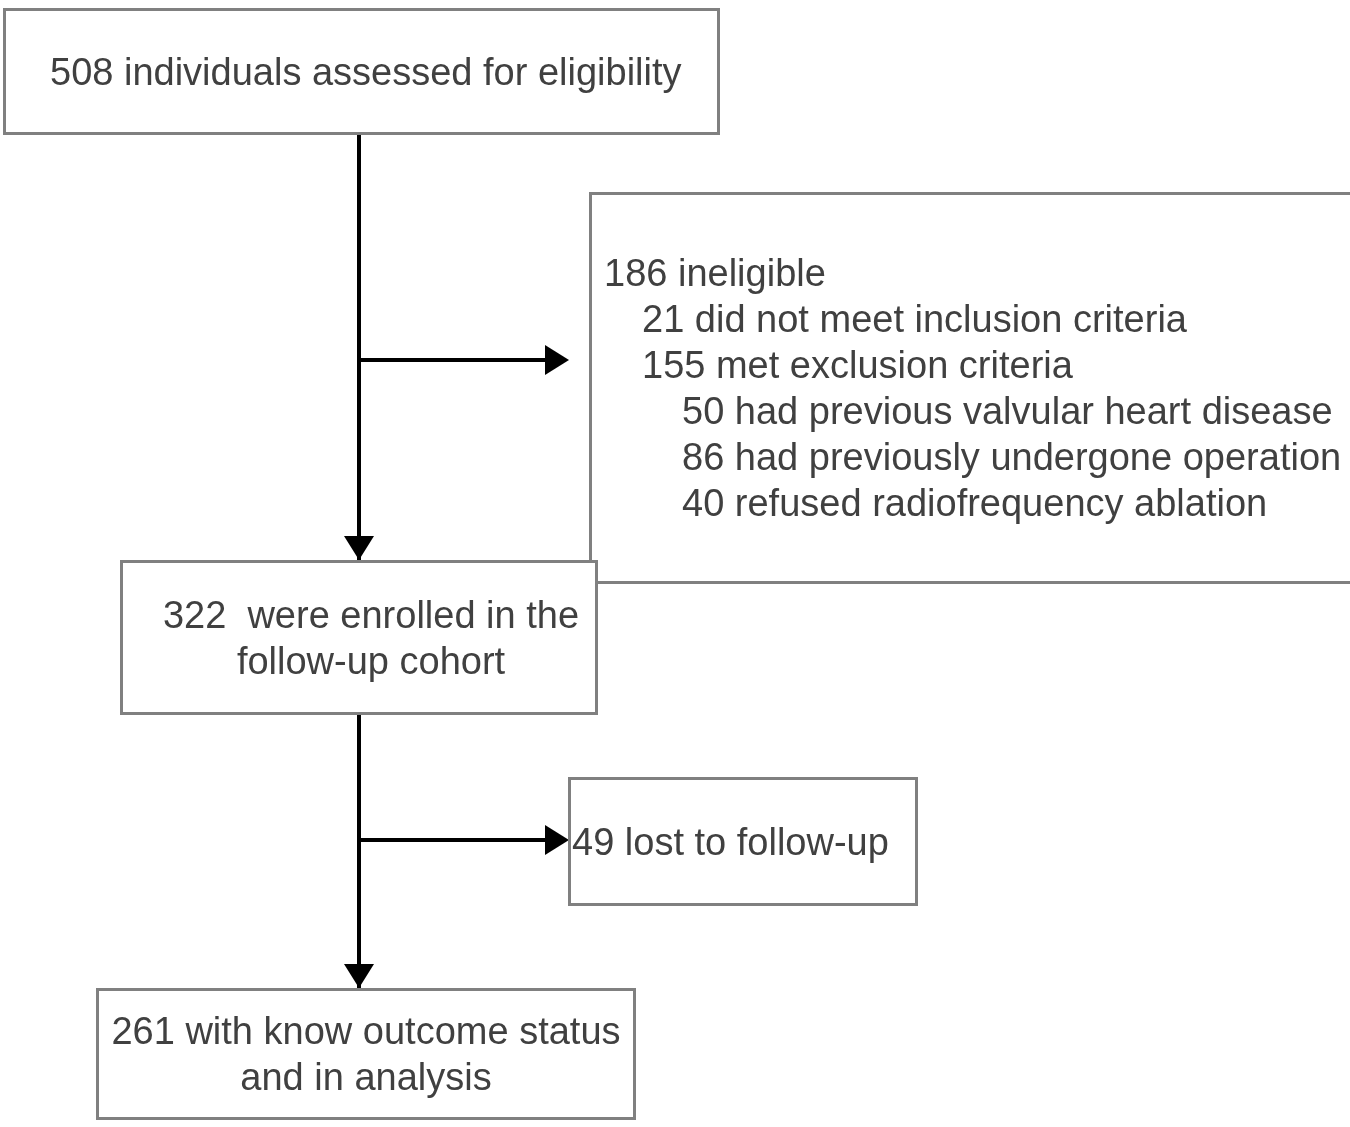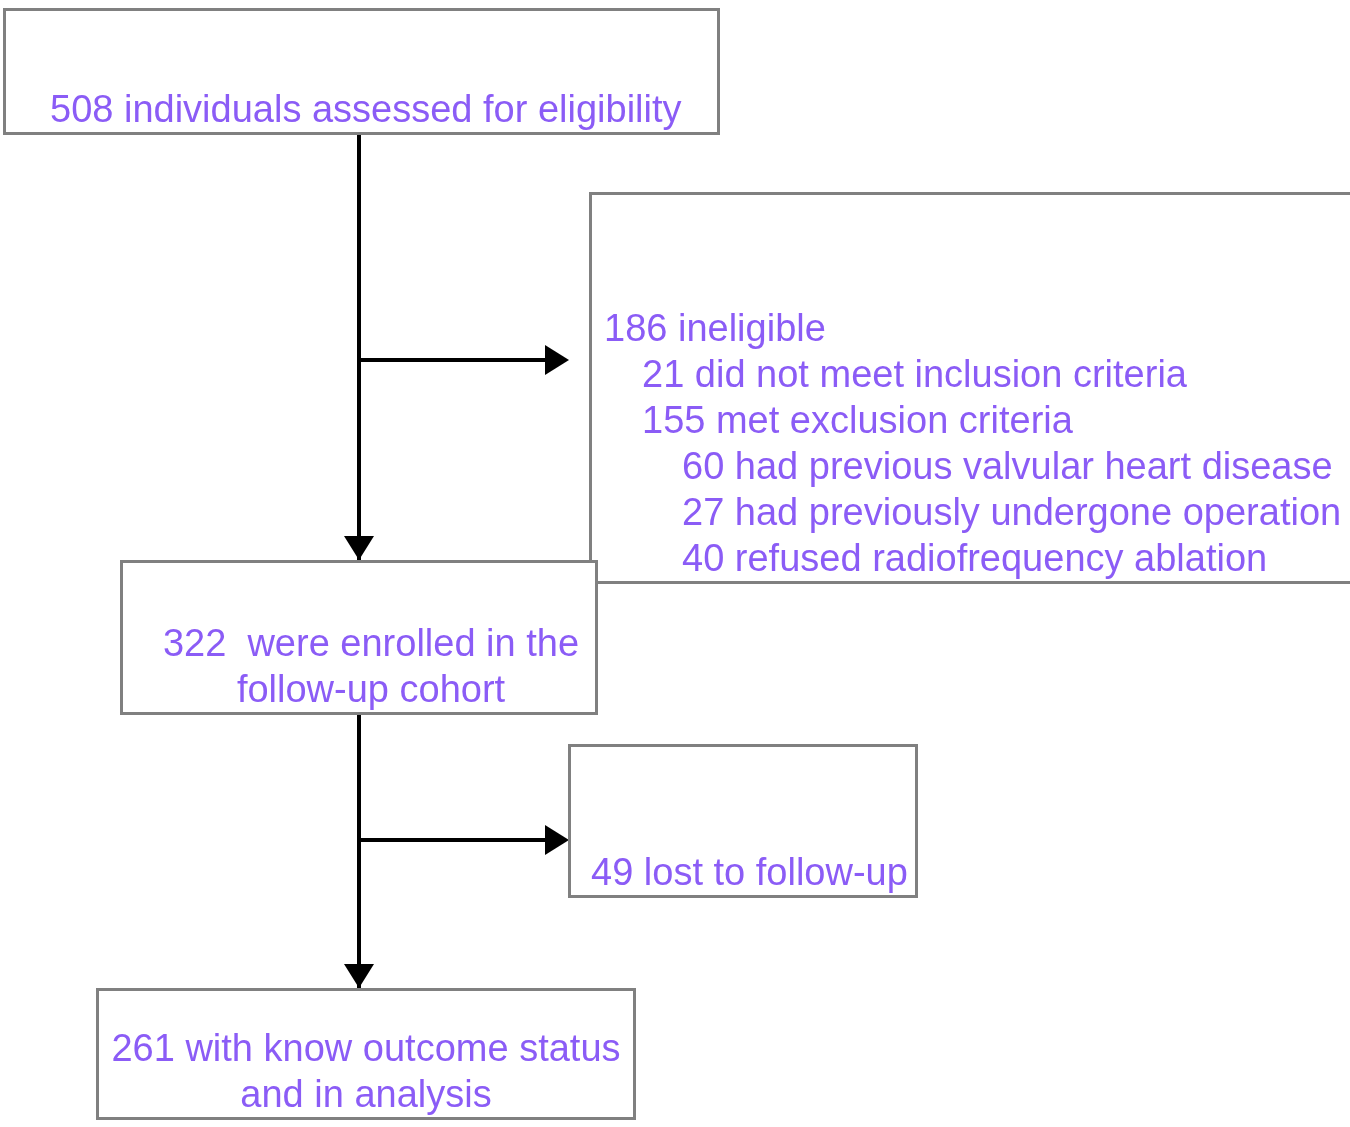--- a/index.html
+++ b/index.html
@@ -19,47 +19,47 @@
     background: #ffffff;
     overflow: hidden;
   }
 
   
   .node {
     position: absolute;
     box-sizing: border-box;
     border: 3px solid #808080;
     background: #ffffff;
-    color: #8b5cf6;
+    color: #404040;
     font-size: 38px;
     line-height: 46px;
     display: flex;
     flex-direction: column;
-    justify-content: flex-end;
+    justify-content: center;
   }
   .node.center  { align-items: center; text-align: center; }
   .node.left    { align-items: flex-start; text-align: left; }
 
   .node .line { white-space: pre; display: block; }
 
   #node-screened {
     left: 3px;  top: 8px;  width: 717px;  height: 127px;
     padding-left: 44px;
   }
   #node-ineligible {
     left: 548px; top: 192px; width: 779px; height: 392px;
     padding-left: 12px;
     margin-left: 41px;
   }
   #node-enrolled {
     left: 120px; top: 560px; width: 478px; height: 155px; padding-left: 24px;
   }
   #node-excluded-followup {
-    left: 568px; top: 744px; width: 350px; height: 154px;
-    padding-left: 20px;
+    left: 568px; top: 777px; width: 350px; height: 129px;
+    padding-left: 1px;
   }
   #node-analysed {
     left: 96px; top: 988px; width: 540px; height: 132px;
   }
 
   
   .ind-0 { padding-left: 0px;  }
   .ind-1 { padding-left: 38px; }
   .ind-2 { padding-left: 78px; }
 
@@ -114,22 +114,22 @@
   <div class="arrow-down" id="arrowhead-analysed"></div>
 
   <div class="node left" id="node-screened">
     <span class="line">508 individuals assessed for eligibility</span>
   </div>
 
   <div class="node left" id="node-ineligible">
     <span class="line ind-0">186 ineligible</span>
     <span class="line ind-1">21 did not meet inclusion criteria</span>
     <span class="line ind-1">155 met exclusion criteria</span>
-    <span class="line ind-2">60 had previous valvular heart disease</span>
-    <span class="line ind-2">27 had previously undergone operation</span>
+    <span class="line ind-2">50 had previous valvular heart disease</span>
+    <span class="line ind-2">86 had previously undergone operation</span>
     <span class="line ind-2">40 refused radiofrequency ablation</span>
   </div>
 
   <div class="node center" id="node-enrolled">
     <span class="line">322  were enrolled in the</span>
     <span class="line">follow-up cohort</span>
   </div>
 
   <div class="node left" id="node-excluded-followup">
     <span class="line">49 lost to follow-up</span>

